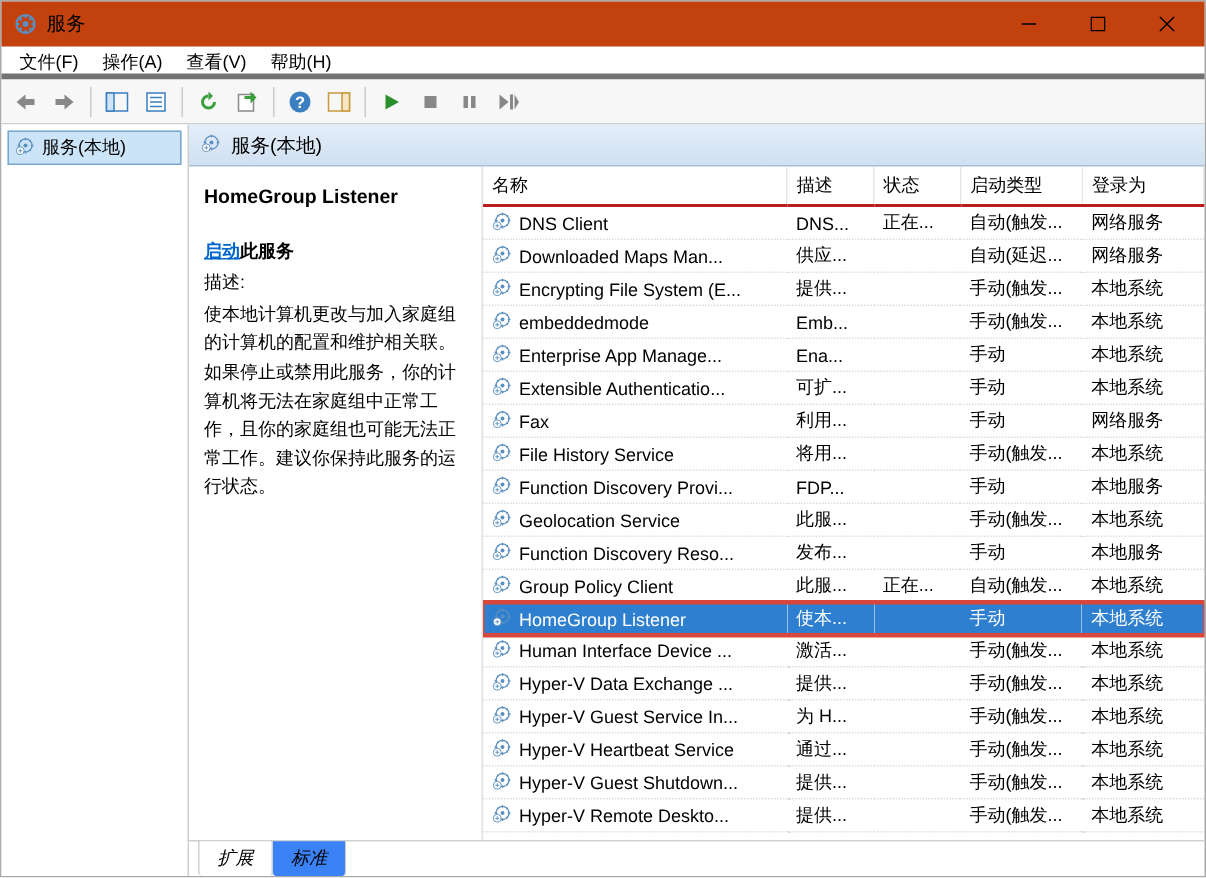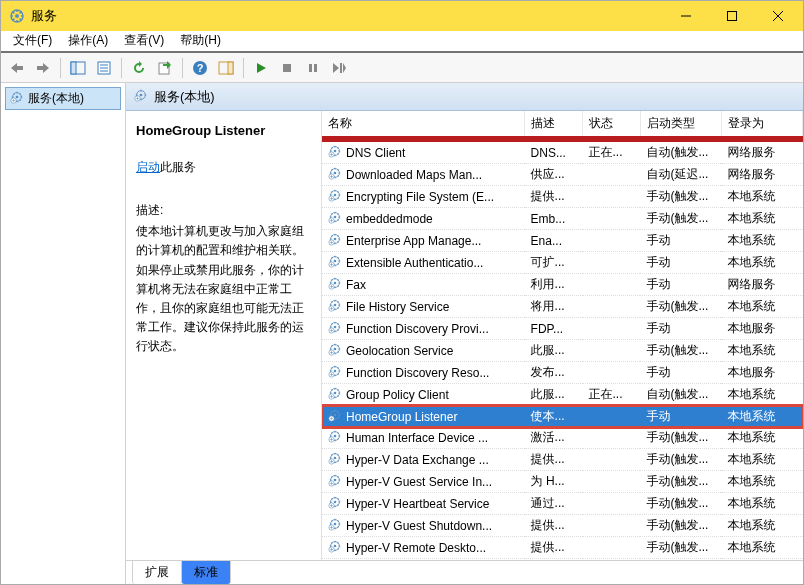--- a/index.html
+++ b/index.html
@@ -1,49 +1,49 @@
 <!DOCTYPE html>
 <html><head>
 <meta charset="utf-8">
 <style>
 * { margin:0; padding:0; box-sizing:border-box; font-family: 'Microsoft YaHei', 'Segoe UI', Tahoma, sans-serif; }
 body { width:804px; height:585px; background:#fff; overflow:hidden; font-size:12px; color:#000; }
 .window { width:100%; height:100%; display:flex; flex-direction:column; border:1px solid #aaa; }
-.titlebar { height:30px; display:flex; align-items:center; padding:0 2px 0 8px; background:#fde047; }
+.titlebar { height:30px; display:flex; align-items:center; padding:0 2px 0 8px; background:#c2410c; }
 .titlebar .app-icon { width:16px; height:16px; margin-right:6px; }
 .titlebar .title { flex:1; font-size:13px; }
 .titlebar .win-btns { display:flex; }
 .titlebar .win-btn { width:46px; height:30px; display:flex; align-items:center; justify-content:center; }
 .titlebar .win-btn svg { width:10px; height:10px; }
-.menubar { height:22px; display:flex; align-items:flex-end; padding:0 4px; border-bottom:2px solid #737373; }
+.menubar { height:22px; display:flex; align-items:flex-start; padding:0 4px; border-bottom:4px solid #737373; }
 .menubar .menu-item { padding:2px 8px; font-size:12px; }
 .toolbar { height:30px; display:flex; align-items:center; padding:2px 4px; border-bottom:1px solid #d0d0d0; background:#f7f7f7; gap:2px; }
 .toolbar .tbtn { width:24px; height:24px; display:flex; align-items:center; justify-content:center; border:1px solid transparent; }
 .toolbar .sep { width:1px; height:20px; background:#ccc; margin:0 3px; }
 .body-area { flex:1; display:flex; min-height:0; }
 .left-pane { width:125px; background:#fff; border-right:1px solid #d0d0d0; padding:4px; }
 .left-pane .node { display:flex; align-items:center; padding:2px 4px; background:#cce4f7; border:1px solid #7aa7d0; gap:4px; }
 .right-pane { flex:1; display:flex; flex-direction:column; min-width:0; }
 .pane-header { height:28px; display:flex; align-items:center; padding:0 8px; background:linear-gradient(#e4eef9,#d0e0f2); border-bottom:1px solid #a9bfd6; gap:6px; font-size:13px; }
 .detail-area { flex:1; display:flex; min-height:0; }
 .detail-left { width:195px; padding:10px 10px; font-size:12px; line-height:1.6; }
 .detail-left .svc-name { font-weight:bold; margin-bottom:16px; font-size:13px; }
-.detail-left .action { margin-bottom:24px; }
+.detail-left .action { margin-bottom:2px;font-weight:bold; }
 .detail-left a { color:#0066cc; text-decoration:underline; cursor:pointer; }
 .detail-left .desc-label { margin-bottom:2px; }
 .list-wrap { flex:1; overflow:auto; border-left:1px solid #e0e0e0; }
 table { width:100%; border-collapse:collapse; table-layout:fixed; }
-thead th { text-align:left; font-weight:normal; padding:4px 6px; background:#fff; border-bottom:6px solid #b91c1c; border-right:1px solid #e8e8e8; font-size:12px; position:sticky; top:0; }
+thead th { text-align:left; font-weight:normal; padding:4px 6px; background:#fff; border-bottom:2px solid #b91c1c; border-right:1px solid #e8e8e8; font-size:12px; position:sticky; top:0; }
 tbody td { padding:2px 6px; font-size:12px; white-space:nowrap; overflow:hidden; text-overflow:ellipsis; border-bottom:1px dotted #ddd; height:21px; vertical-align:middle; }
 tbody tr.selected { background:#2f7fd0; color:#fff; }
 tbody tr.selected td { border-bottom:none; }
 .highlight-box { outline:3px solid #d9463b; outline-offset:-1px; }
 .gear-icon { display:inline-block; }
 .name-cell { display:flex; align-items:center; gap:4px; }
-.tab-strip { height:24px; display:flex; align-items:flex-end; padding-left:6px; border-top:1px solid #d0d0d0; }
+.tab-strip { height:24px; display:flex; align-items:flex-end; padding-left:6px; border-top:1px solid #d0d0d0;font-style:italic; }
 .tab-strip .tab { padding:3px 12px; font-size:12px; border:1px solid #d0d0d0; border-bottom:none; background:#3b82f6; margin-right:-1px; border-radius:0 0 3px 3px; }
 .tab-strip .tab.active { background:#fff; }
 .col-name{width:175px;} .col-desc{width:50px;} .col-status{width:50px;} .col-startup{width:70px;} .col-logon{width:70px;}
 </style>
 </head>
 <body>
 
 <div class="window">
   <div class="titlebar">
     <span class="app-icon">

